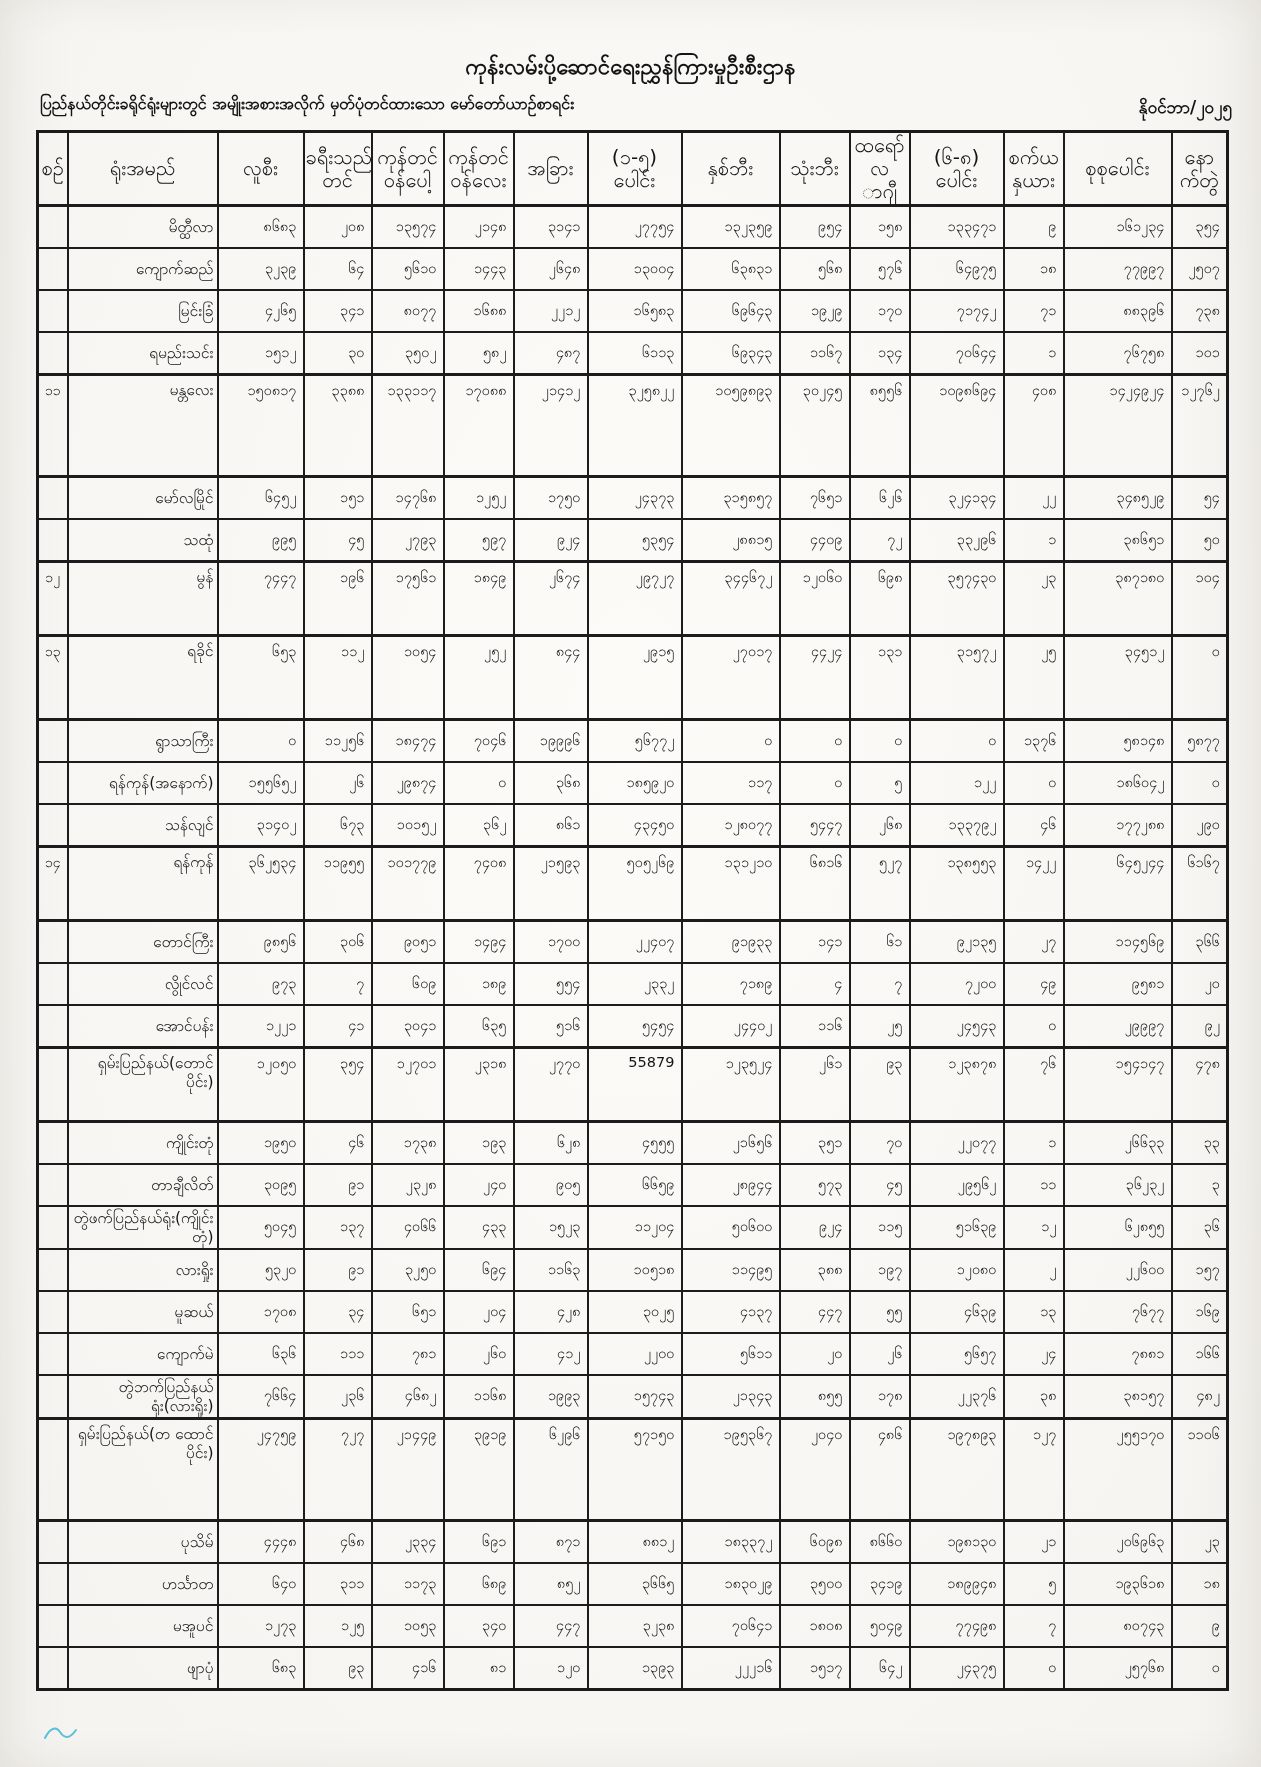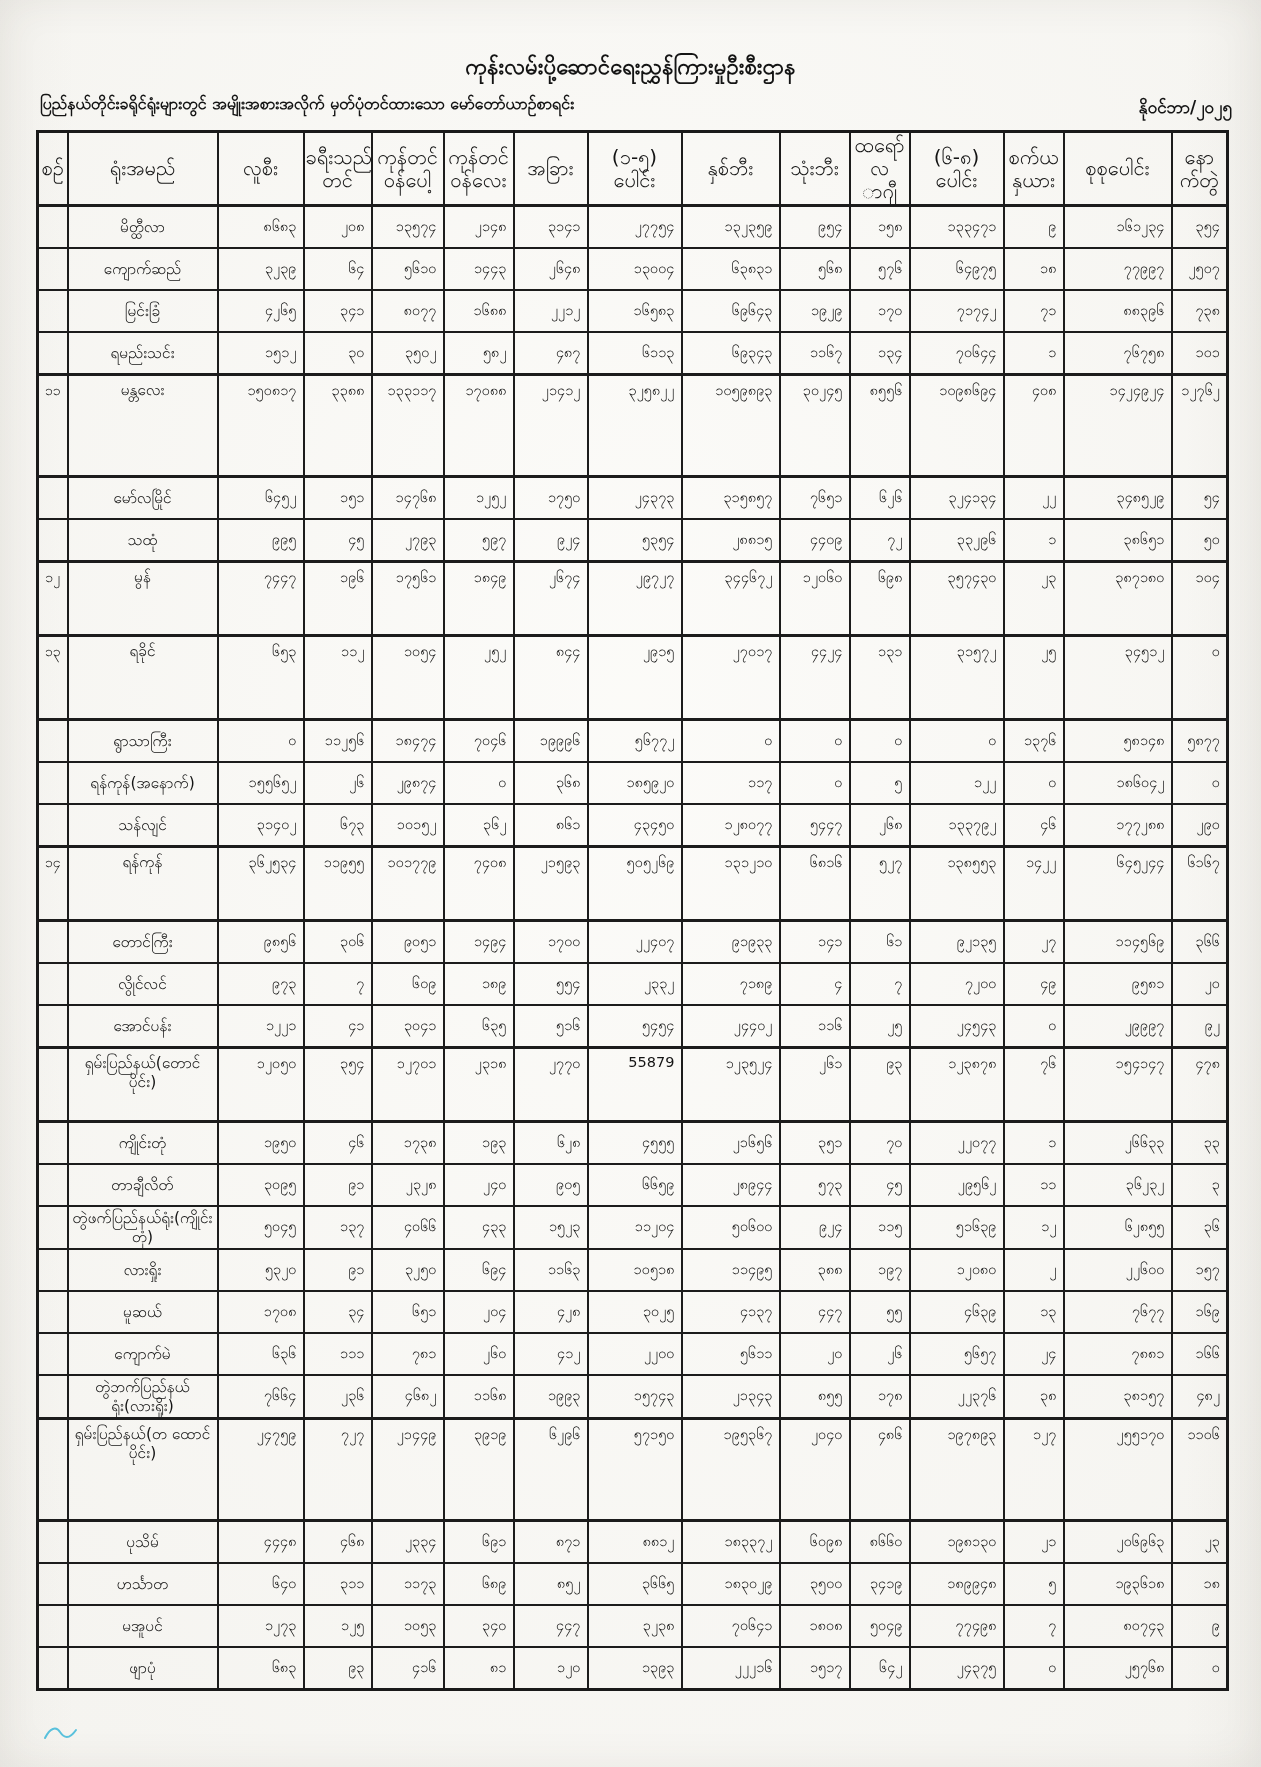--- a/index.html
+++ b/index.html
@@ -56,21 +56,21 @@
     height:58px;
     font-size:20px;
     font-weight:400;
     text-align:center;
     line-height:1.15;
     white-space:pre-line;
     padding:1px;
     border-bottom-width:3px;
   }
   td.no{ text-align:center; font-size:14px; padding:1px;}
-  td.name{ text-align:center; font-size:15.5px; padding:2px 3px; line-height:1.2;}
+  td.name{ text-align:right; font-size:15.5px; padding:2px 3px; line-height:1.2;}
   td.num{ text-align:right; font-size:14.5px; padding:2px 6px 2px 1px;}
   tr.district td{ height:36px; }
   tr.region-total td{ height:64px; vertical-align:top; padding-top:5px; border-top-width:3px; border-bottom-width:3px;}
   tr.region-total-lg td{ height:74px; vertical-align:top; padding-top:5px; border-top-width:3px; border-bottom-width:3px;}
   tr.region-total-xl td{ height:92px; vertical-align:top; padding-top:5px; border-top-width:3px; border-bottom-width:3px;}
   
   col.c0{width:30px} col.c1{width:150px} col.c2{width:86px} col.c3{width:68px}
   col.c4{width:72px} col.c5{width:70px} col.c6{width:74px} col.c7{width:94px}
   col.c8{width:98px} col.c9{width:70px} col.c10{width:60px} col.c11{width:94px}
   col.c12{width:60px} col.c13{width:108px} col.c14{width:56px}

